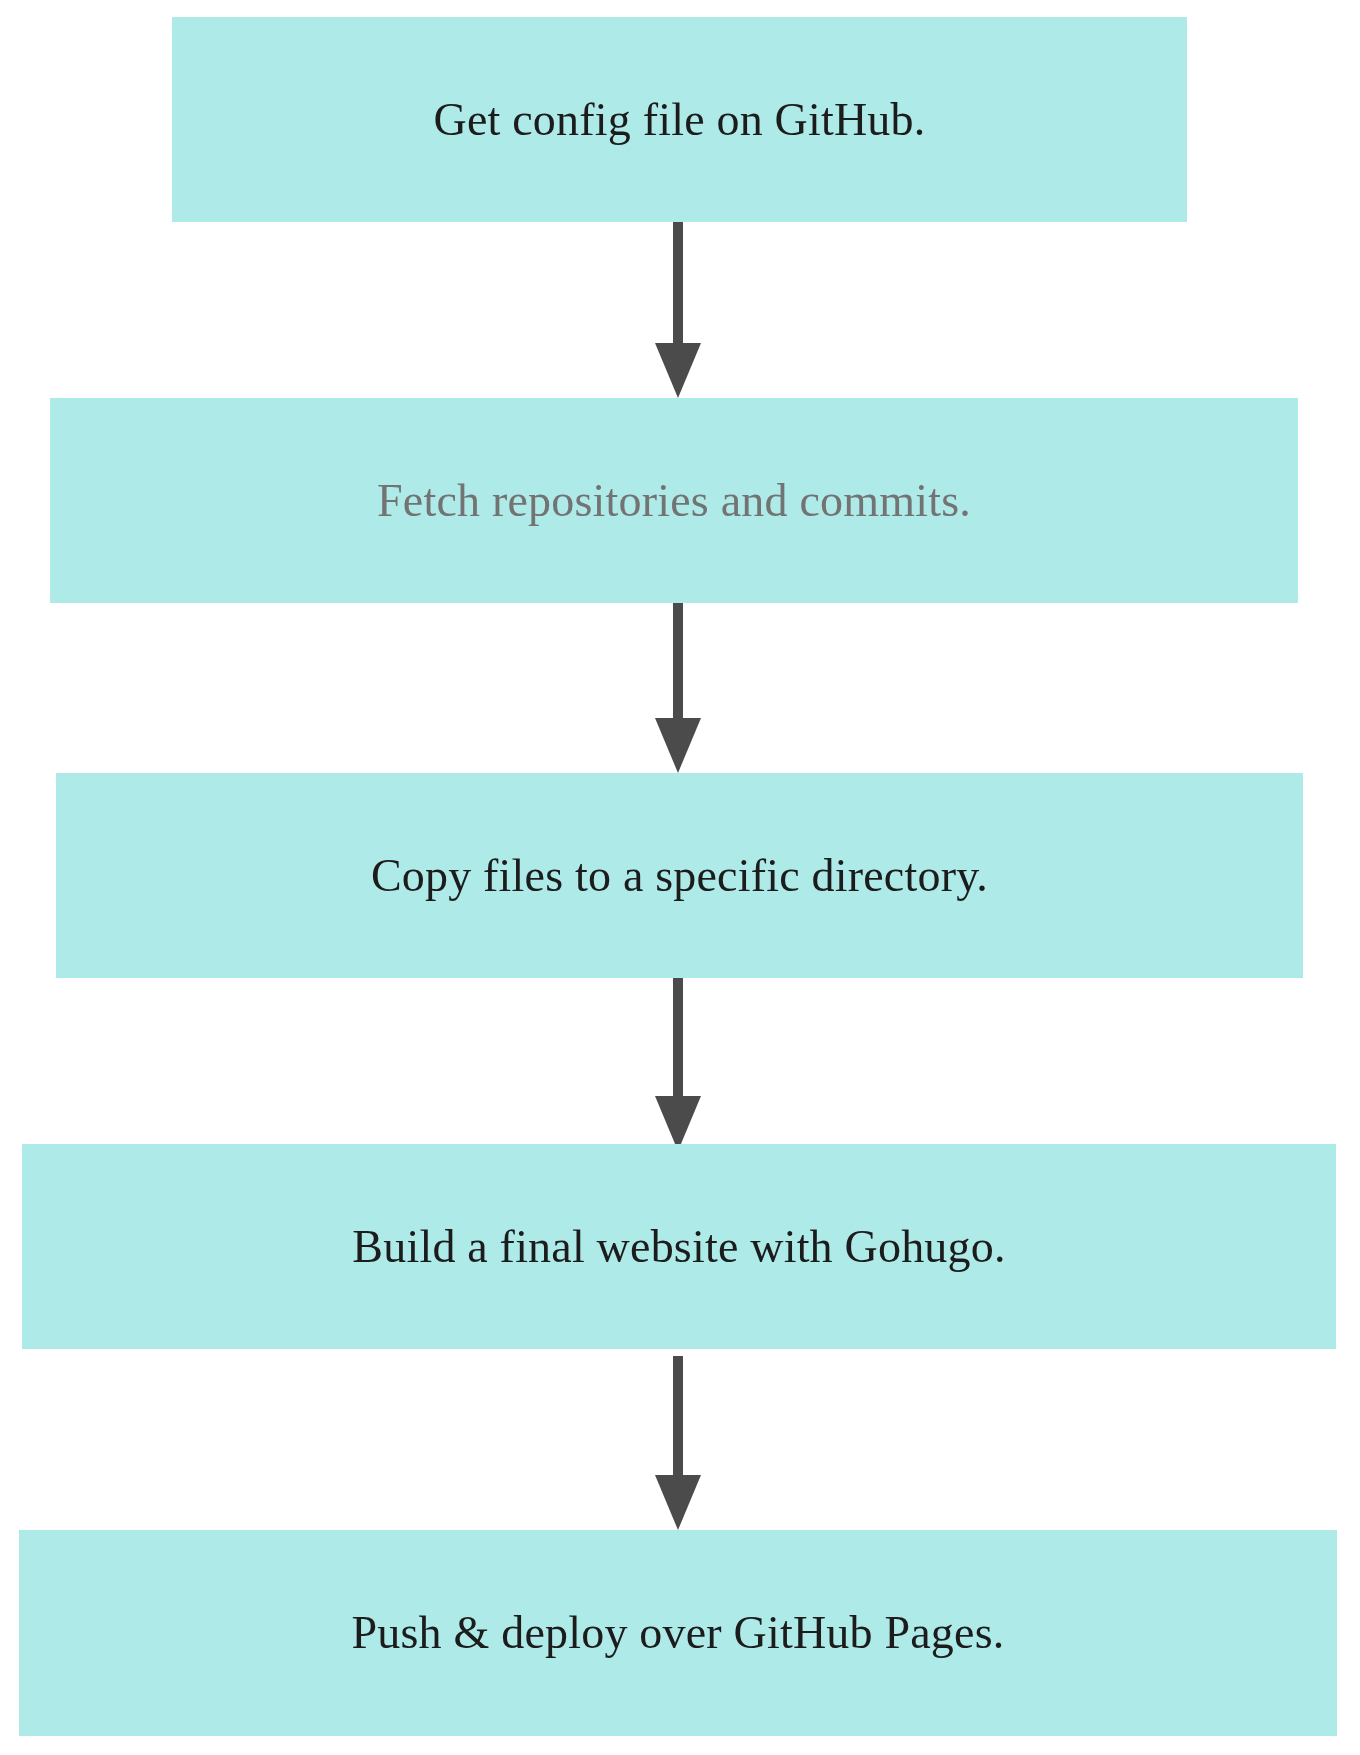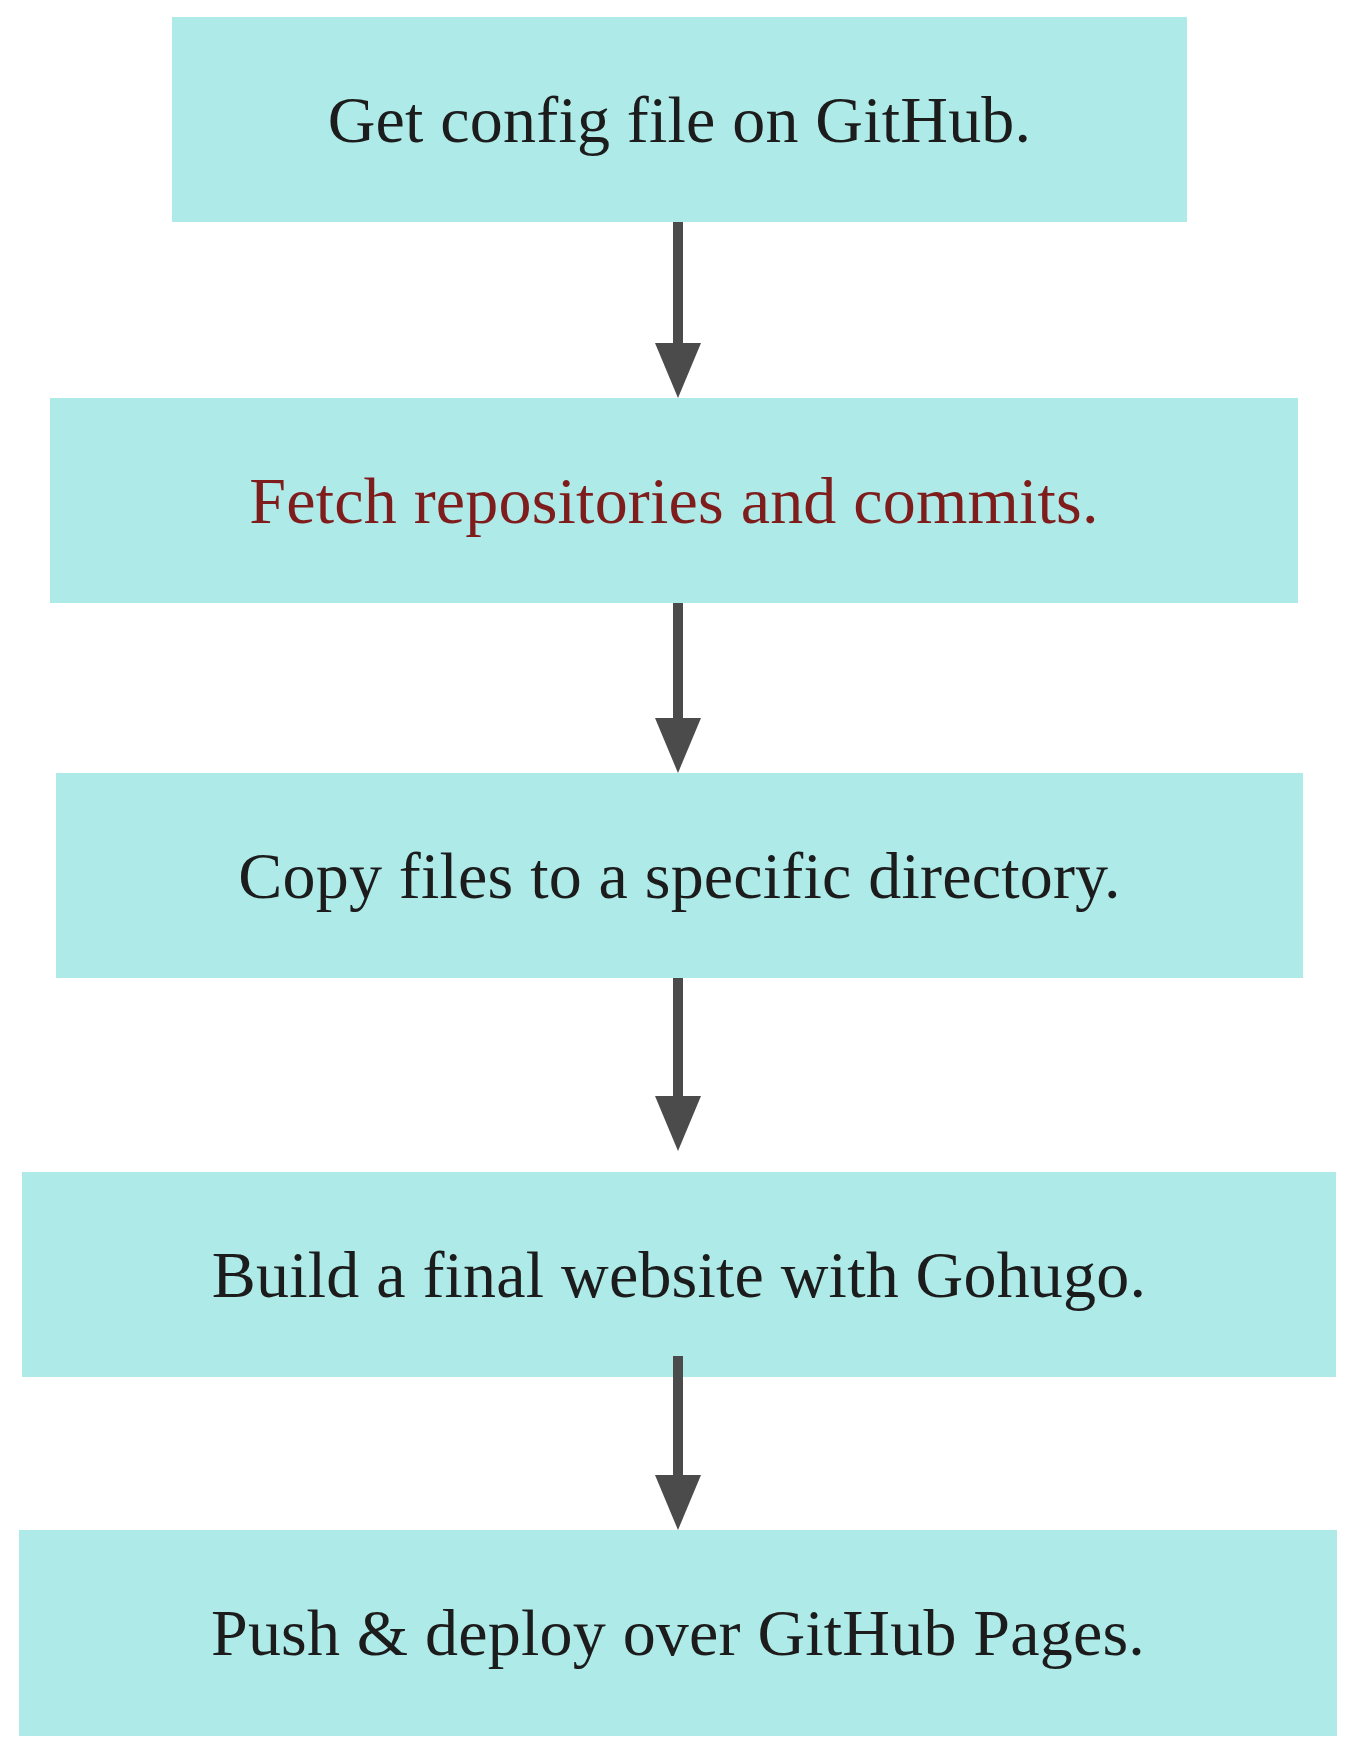--- a/index.html
+++ b/index.html
@@ -29,34 +29,34 @@
     background: #ADEAE8;
     display: flex;
     align-items: center;
     justify-content: center;
     box-sizing: border-box;
     color: #1a1a1a;
   }
 
   .node-label {
     font-family: "Liberation Serif", "DejaVu Serif", serif;
-    font-size: 66px;
+    font-size: 46px;
     line-height: 1.0;
     letter-spacing: 0.2px;
     color: #1c1c1c;
     white-space: nowrap;
     text-align: center;
     user-select: none;
   }
 
   
   #node-1 { left: 172px; top: 17px;   width: 1015px; height: 205px; }
   #node-2 { left: 50px;  top: 398px;  width: 1248px; height: 205px; }
   #node-3 { left: 56px;  top: 773px;  width: 1247px; height: 205px; }
-  #node-4 { left: 22px;  top: 1172px; width: 1314px; height: 205px; justify-content: center; }
+  #node-4 { left: 22px;  top: 1144px; width: 1314px; height: 205px; justify-content: center; }
   #node-5 { left: 19px;  top: 1530px; width: 1318px; height: 206px; }
 
   .edge {
     position: absolute;
     width: 64px;
     left: 646px;
   }
   .edge .shaft {
     position: absolute;
     left: 27px;
@@ -102,21 +102,21 @@
   <div class="node" id="node-1" style="background: rgb(173, 234, 232);">
     <span class="node-label" style="color: rgb(28, 28, 28);">Get config file on GitHub.</span>
   </div>
 
   <div class="edge" id="edge-1">
     <div class="shaft" style="background: rgb(75, 75, 75);"></div>
     <div class="head" style="border-top-color: rgb(75, 75, 75);"></div>
   </div>
 
   <div class="node" id="node-2" style="background: rgb(173, 234, 232);">
-    <span class="node-label" style="color: #7f1d1d;">Fetch repositories and commits.</span>
+    <span class="node-label" style="color: #737373;">Fetch repositories and commits.</span>
   </div>
 
   <div class="edge" id="edge-2">
     <div class="shaft" style="background: rgb(75, 75, 75);"></div>
     <div class="head" style="border-top-color: rgb(75, 75, 75);"></div>
   </div>
 
   <div class="node" id="node-3" style="background: rgb(173, 234, 232);">
     <span class="node-label" style="color: rgb(28, 28, 28); text-align: center;">Copy files to a specific directory.</span>
   </div>

